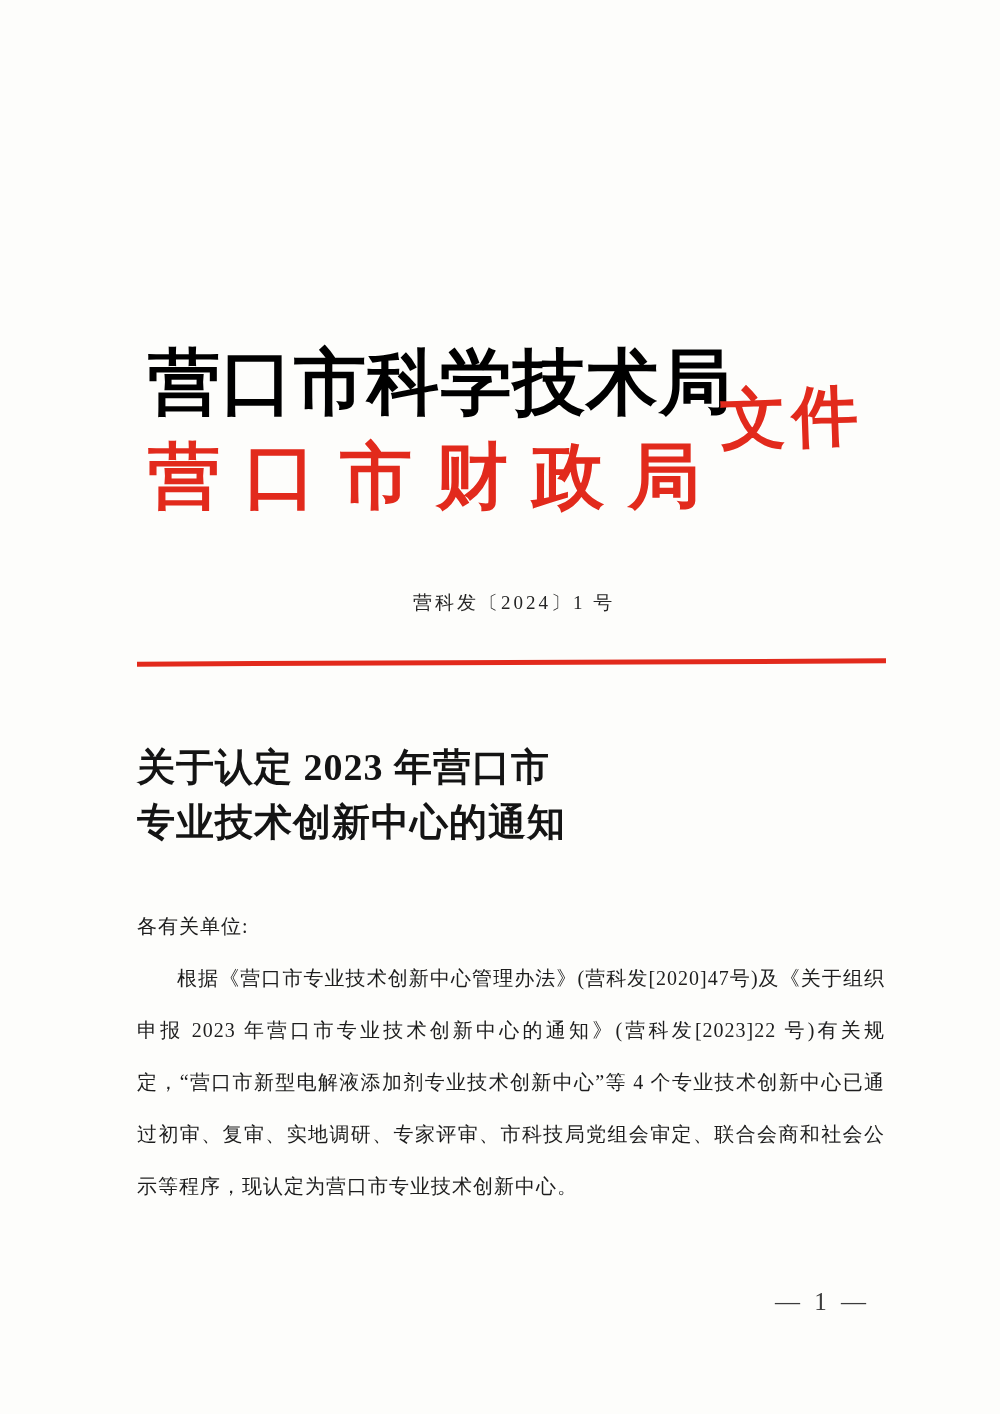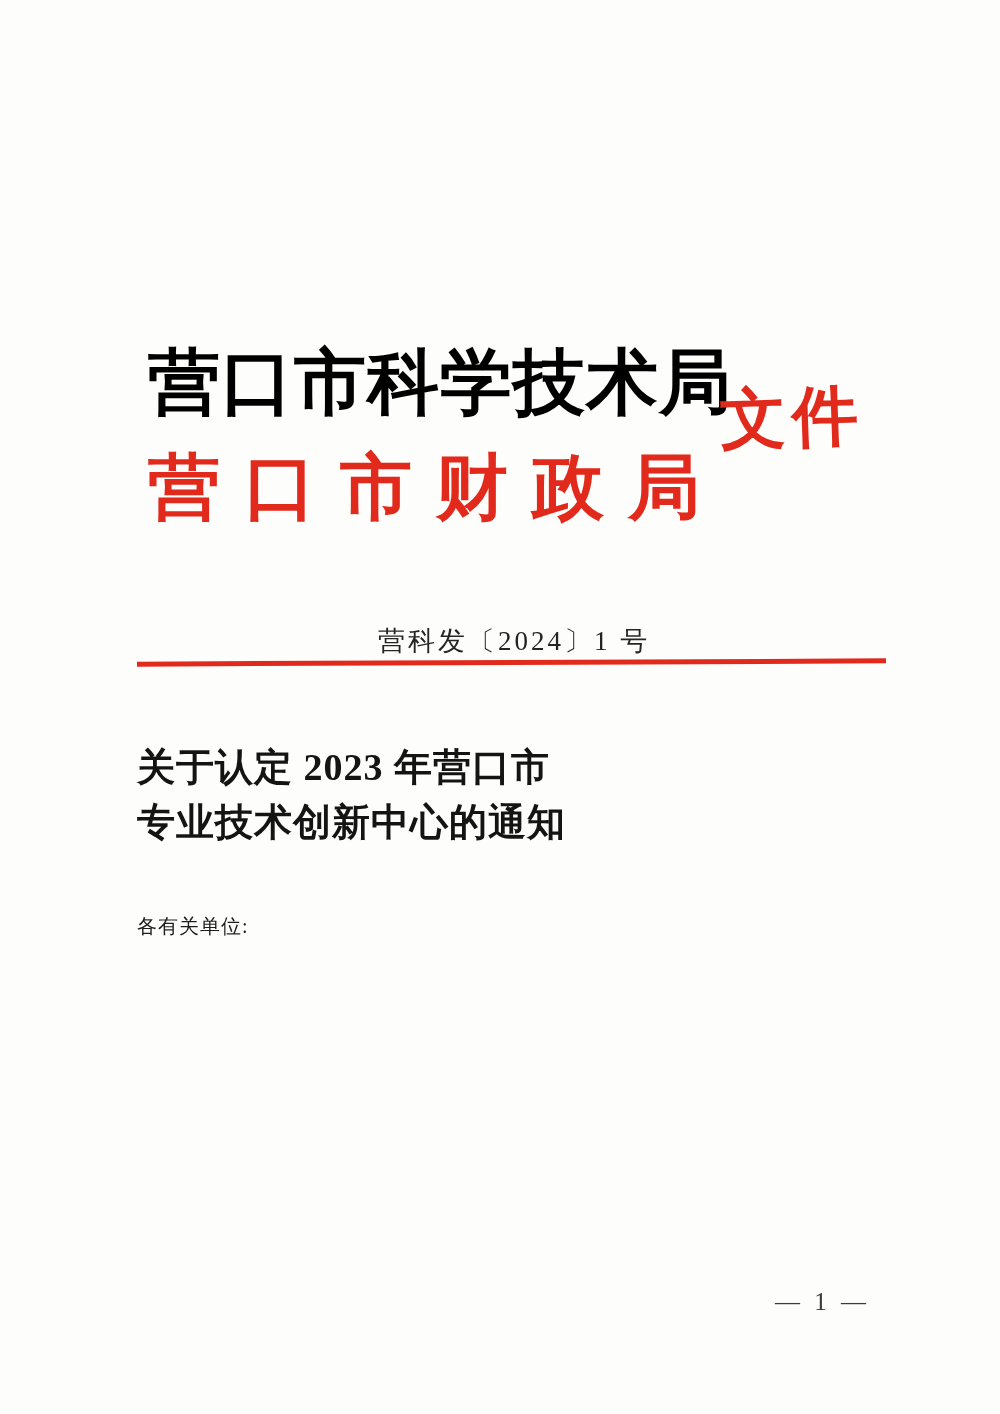--- a/index.html
+++ b/index.html
@@ -34,44 +34,43 @@
     top: 438px;
     width: 560px;
     font-size: 72px;
     line-height: 1.1;
     font-weight: 900;
     color: #e22a1c;
     text-align: justify;
     text-align-last: justify;
     white-space: nowrap;
     letter-spacing: 24px;
-    margin-top: 11px;
   }
   .doc-type-label {
     position: absolute;
     left: 720px;
     top: 382px;
     font-size: 66px;
     line-height: 1.1;
     font-weight: 900;
     color: #e22a1c;
     letter-spacing: 6px;
     white-space: nowrap;
     transform: rotate(-2deg);
   }
   
   .doc-number {
     position: absolute;
     left: 0;
-    top: 623px;
+    top: 590px;
     width: 100%;
     box-sizing: border-box;
     padding-left: 28px;
     text-align: center;
-    font-size: 27px;
+    font-size: 19px;
     color: #242424;
     letter-spacing: 3px;
   }
   
   .red-divider {
     position: absolute;
     left: 137px;
     top: 660px;
     width: 749px;
     height: 5px;
@@ -136,17 +135,18 @@
 
   <div class="red-divider"></div>
 
   <div class="doc-title">
     <div>关于认定 2023 年营口市</div>
     <div>专业技术创新中心的通知</div>
   </div>
 
   <div class="doc-body">
     <p class="salutation">各有关单位:</p>
+    <p class="body-paragraph">根据《营口市专业技术创新中心管理办法》(营科发[2020]47号)及《关于组织申报 2023 年营口市专业技术创新中心的通知》(营科发[2023]22 号)有关规定，“营口市新型电解液添加剂专业技术创新中心”等 4 个专业技术创新中心已通过初审、复审、实地调研、专家评审、市科技局党组会审定、联合会商和社会公示等程序，现认定为营口市专业技术创新中心。</p>
   </div>
 
   <div class="page-number">— 1 —</div>
 
 </div>
 
 </body></html>

